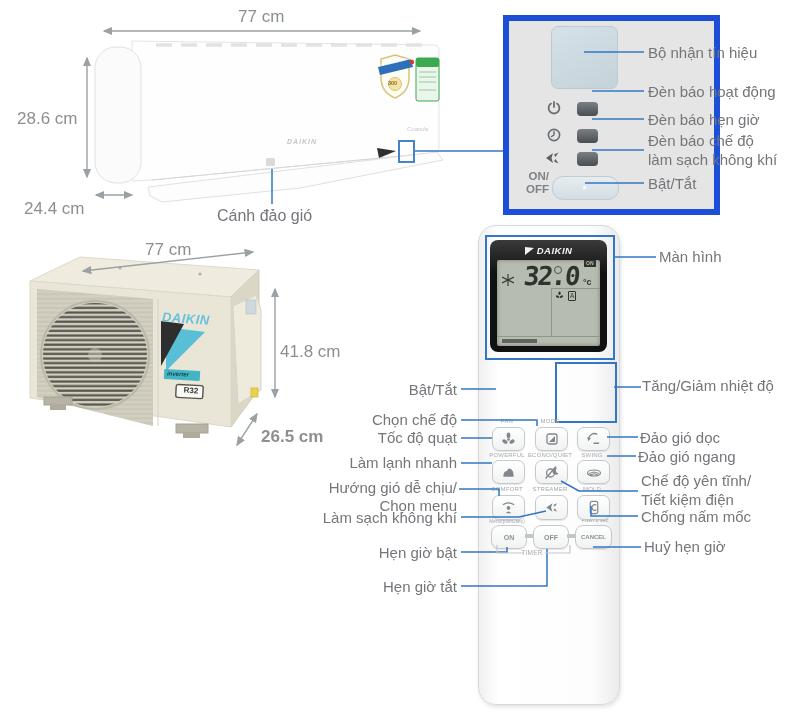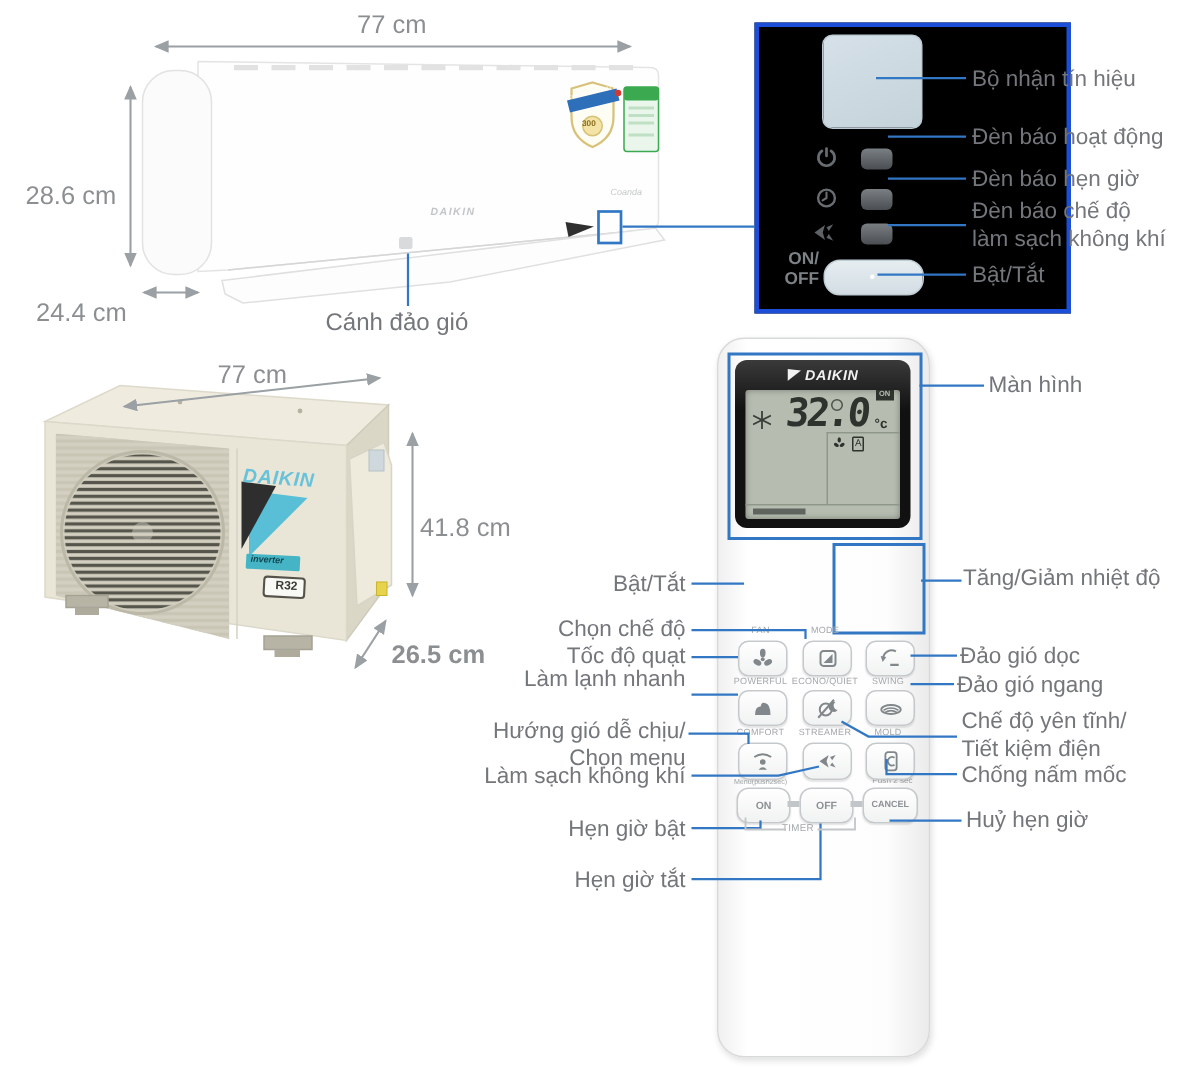--- a/index.html
+++ b/index.html
@@ -3,21 +3,21 @@
 <meta charset="utf-8">
 <style>
   html,body{margin:0;padding:0;background:#fff;font-family:"Liberation Sans",sans-serif;}
   #stage{position:relative;width:800px;height:712px;background:#fff;overflow:hidden;}
   .abs{position:absolute;}
   svg{display:block;}
   .dim{position:absolute;font-size:17px;color:#8c8f92;white-space:nowrap;}
   .vl{position:absolute;font-size:15px;color:#73767a;white-space:nowrap;}
   .vl-r{text-align:right;}
   
-  #receiver{position:absolute;left:503px;top:15px;width:205px;height:188px;border:3px solid #1d4ed8;background:#000000;}
+  #receiver{position:absolute;left:503px;top:15px;width:205px;height:188px;border:6px solid #1d4ed8;background:#e5e5e5;}
   #rx-square{position:absolute;left:42px;top:5px;width:65px;height:61px;border-radius:7px;border:1px solid #bccad2;background:linear-gradient(155deg,#d6e1e8,#c4d2da);}
   .rx-icon{position:absolute;left:37px;width:16px;height:16px;}
   .led{position:absolute;left:68px;width:21px;height:14px;border-radius:4px;background:linear-gradient(#7a7f83,#4a4e52);}
   #rx-onoff-text{position:absolute;left:8px;top:149px;width:32px;font-size:11.5px;font-weight:bold;color:#7d8286;line-height:1.15;text-align:right;}
   #rx-onoff-btn{position:absolute;left:43px;top:155px;width:65px;height:22px;border-radius:11px;border:1px solid #c0ccd3;background:linear-gradient(#e6edf1,#d2dde3);cursor:pointer;}
   #rx-onoff-btn .dot{position:absolute;left:30px;top:9px;width:3px;height:3px;border-radius:50%;background:#fff;}
   
   #remote{position:absolute;left:478px;top:225px;width:140px;height:478px;border-radius:18px;border:1px solid #d8d9da;background:linear-gradient(90deg,#f0f0f1,#ffffff 14%,#fdfdfd 80%,#ebebec);box-shadow:1px 2px 4px rgba(0,0,0,.12);}
   .callout-box{position:absolute;border:2px solid #3277c4;}
   #rc-display{position:absolute;left:490px;top:240px;width:117px;height:112px;border-radius:8px;background:linear-gradient(#3a3a3a,#111 30%);}
@@ -128,21 +128,21 @@
       <rect x="176" y="424" width="32" height="9" fill="#b7b4a6" stroke="#a5a294"></rect>
       <rect x="183" y="433" width="17" height="5" fill="#aeab9d"></rect>
 
       <line x1="83" y1="271" x2="253" y2="252" stroke="#9aa0a3" stroke-width="1.4" marker-start="url(#ar)" marker-end="url(#ar)"></line>
       <line x1="275" y1="289" x2="275" y2="397" stroke="#9aa0a3" stroke-width="1.4" marker-start="url(#ar)" marker-end="url(#ar)"></line>
       <line x1="237" y1="445" x2="257" y2="414" stroke="#9aa0a3" stroke-width="1.4" marker-start="url(#ar)" marker-end="url(#ar)"></line>
     </g>
   </svg>
 
   <span class="dim" style="left:238px;top:7px;">77 cm</span>
-  <span class="dim" style="left:17px;top:109px;margin-top:12px;">28.6 cm</span>
+  <span class="dim" style="left:17px;top:109px;">28.6 cm</span>
   <span class="dim" style="left:24px;top:199px;">24.4 cm</span>
   <span class="vl" style="left:217px;top:207px;font-size:16px;">Cánh đảo gió</span>
   <span class="dim" style="left:145px;top:240px;">77 cm</span>
   <span class="dim" style="left:280px;top:342px;">41.8 cm</span>
   <span class="dim" style="left:261px;top:427px;font-weight:bold;">26.5 cm</span>
 
   <span id="indoor-brand">DAIKIN</span>
   <span id="coanda">Coanda</span>
   <span id="ribbon-text">CHẤT LƯỢNG NHẬT BẢN</span>
   <span id="badge-300">300</span>
@@ -296,21 +296,21 @@
     </svg>
   </div>
 
   <div class="rtextbtn" style="left:491px;top:525px;width:34px;">ON</div>
   <div class="rtextbtn" style="left:533px;top:525px;width:34px;">OFF</div>
   <div class="rtextbtn" style="left:575px;top:525px;width:35px;font-size:6px;">CANCEL</div>
 
   <span class="vl vl-r" style="right:343px;top:381px;">Bật/Tắt</span>
   <span class="vl vl-r" style="right:343px;top:411px;">Chọn chế độ</span>
   <span class="vl vl-r" style="right:343px;top:429px;">Tốc độ quạt</span>
-  <span class="vl vl-r" style="right:343px;top:444px;">Làm lạnh nhanh</span>
+  <span class="vl vl-r" style="right:343px;top:454px;">Làm lạnh nhanh</span>
   <span class="vl vl-r" style="right:343px;top:479px;">Hướng gió dễ chịu/</span>
   <span class="vl vl-r" style="right:343px;top:497px;">Chọn menu</span>
   <span class="vl vl-r" style="right:343px;top:509px;">Làm sạch không khí</span>
   <span class="vl vl-r" style="right:343px;top:544px;">Hẹn giờ bật</span>
   <span class="vl vl-r" style="right:343px;top:578px;">Hẹn giờ tắt</span>
 
   <span class="vl" style="left:659px;top:248px;">Màn hình</span>
   <span class="vl" style="left:642px;top:377px;">Tăng/Giảm nhiệt độ</span>
   <span class="vl" style="left:640px;top:429px;">Đảo gió dọc</span>
   <span class="vl" style="left:638px;top:448px;">Đảo gió ngang</span>

